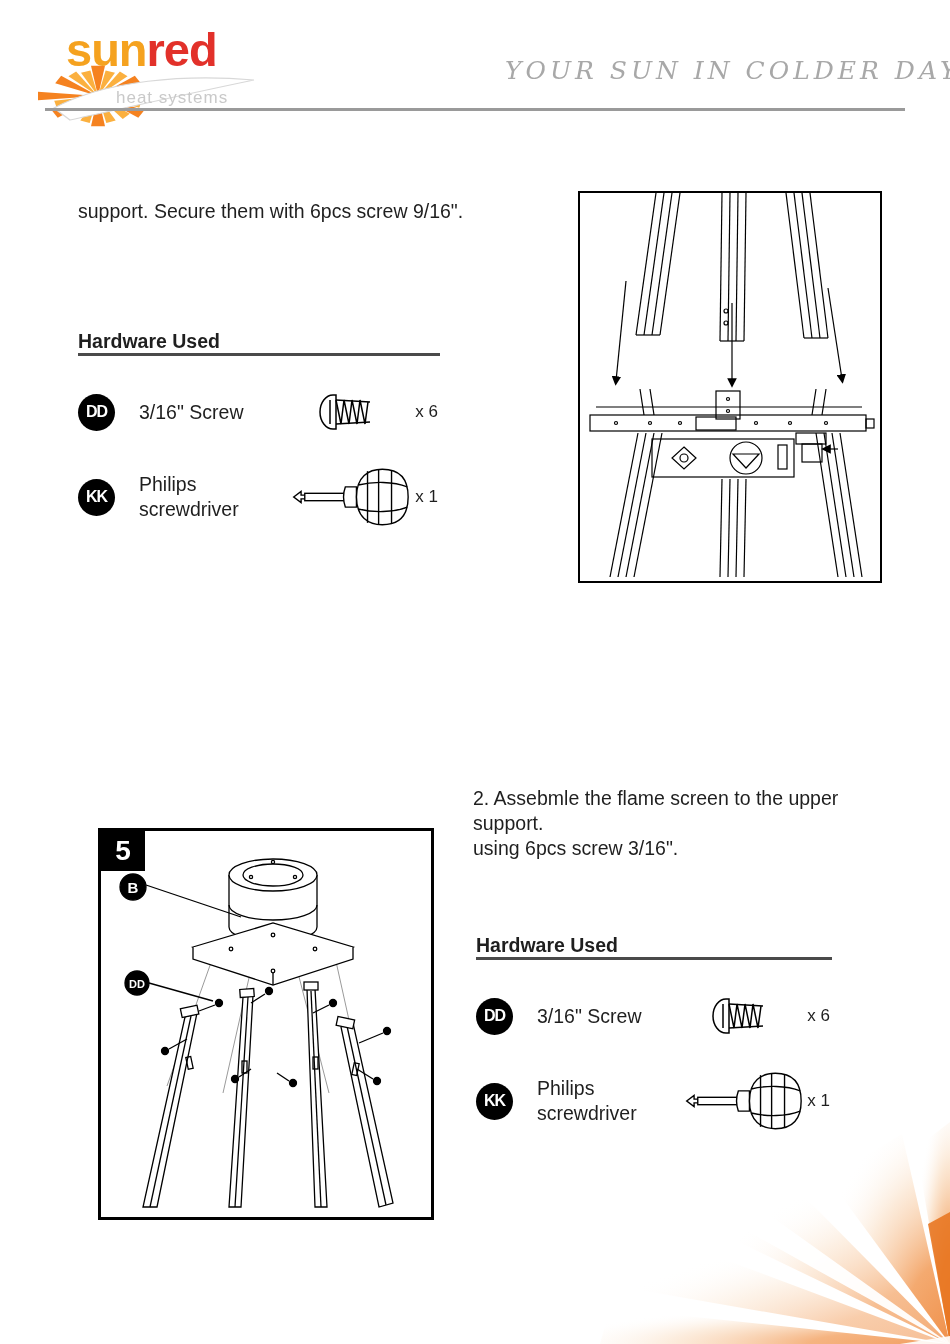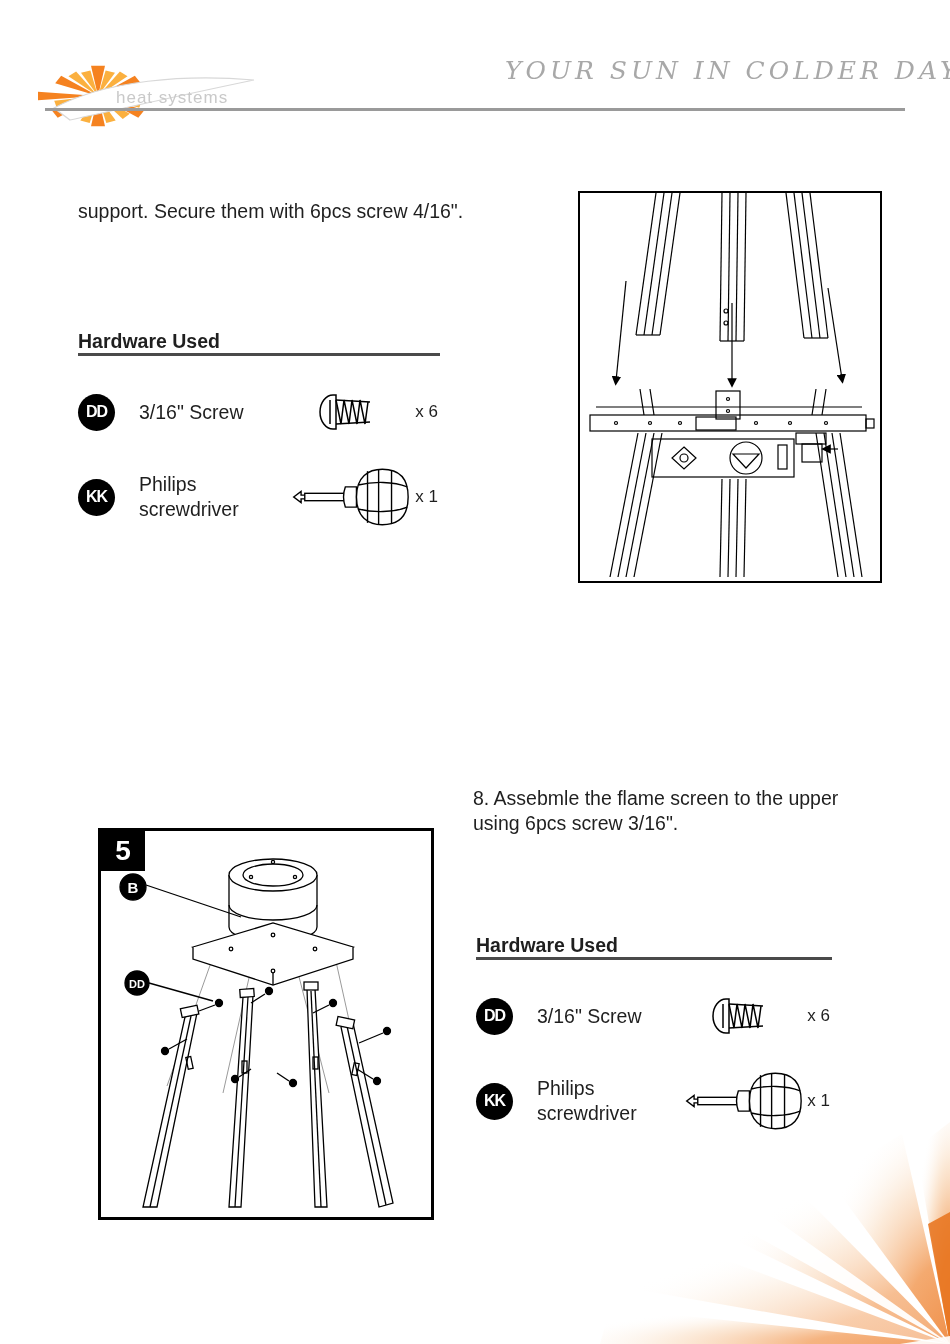--- a/index.html
+++ b/index.html
@@ -71,28 +71,31 @@
         <polygon points="0,0 38,-5 38,5" transform="rotate(70)"></polygon>
         <polygon points="0,0 38,-5 38,5" transform="rotate(110)"></polygon>
         <polygon points="0,0 40,-5 40,5" transform="rotate(230)"></polygon>
         <polygon points="0,0 40,-5 40,5" transform="rotate(310)"></polygon>
         <polygon points="0,0 36,-5 36,5" transform="rotate(250)"></polygon>
         <polygon points="0,0 36,-5 36,5" transform="rotate(290)"></polygon>
       </g>
     </g>
     <path d="M18,58 C70,30 150,24 218,30 C150,44 80,60 34,70 Z" fill="#ffffff" stroke="#d8d8d8" stroke-width="1.2"></path>
   </svg>
+  <div class="abs brand">
+    <span class="p1">sun</span><span class="p2">red</span>
+  </div>
   <div class="abs brand-sub">heat systems</div>
 </div>
 
 <div class="abs tagline">YOUR SUN IN COLDER DAYS</div>
 <div class="abs header-rule"></div>
 
 <div class="abs step step4">
-  <div>support. Secure them with 6pcs screw 4/16".</div>
+  <div>support. Secure them with 6pcs screw 9/16".</div>
 </div>
 
 <div class="abs hw hw1">
   <div class="hw-title">Hardware Used</div>
 
   <div class="hw-row first">
     <div class="badge">DD</div>
     <div class="hw-label">3/16" Screw</div>
     <div class="hw-icon">
       <svg width="62" height="44" viewBox="0 0 62 44" stroke="#000" fill="#fff" stroke-width="1.5">
@@ -200,21 +203,22 @@
     <line x1="236" y1="196" x2="232" y2="222"></line>
       <line x1="246" y1="196" x2="242" y2="222"></line>
     <line x1="236" y1="240" x2="258" y2="384"></line>
       <line x1="244" y1="240" x2="266" y2="384"></line>
     <line x1="252" y1="240" x2="274" y2="384"></line>
       <line x1="260" y1="240" x2="282" y2="384"></line>
   </svg>
 </div>
 
 <div class="abs step step5">
-  <div>8. Assebmle the flame screen to the upper</div>
+  <div>2. Assebmle the flame screen to the upper</div>
+  <div>support.</div>
   <div>using 6pcs screw 3/16".</div>
 </div>
 
 <div class="abs hw hw2">
   <div class="hw-title">Hardware Used</div>
 
   <div class="hw-row first">
     <div class="badge">DD</div>
     <div class="hw-label">3/16" Screw</div>
     <div class="hw-icon">

